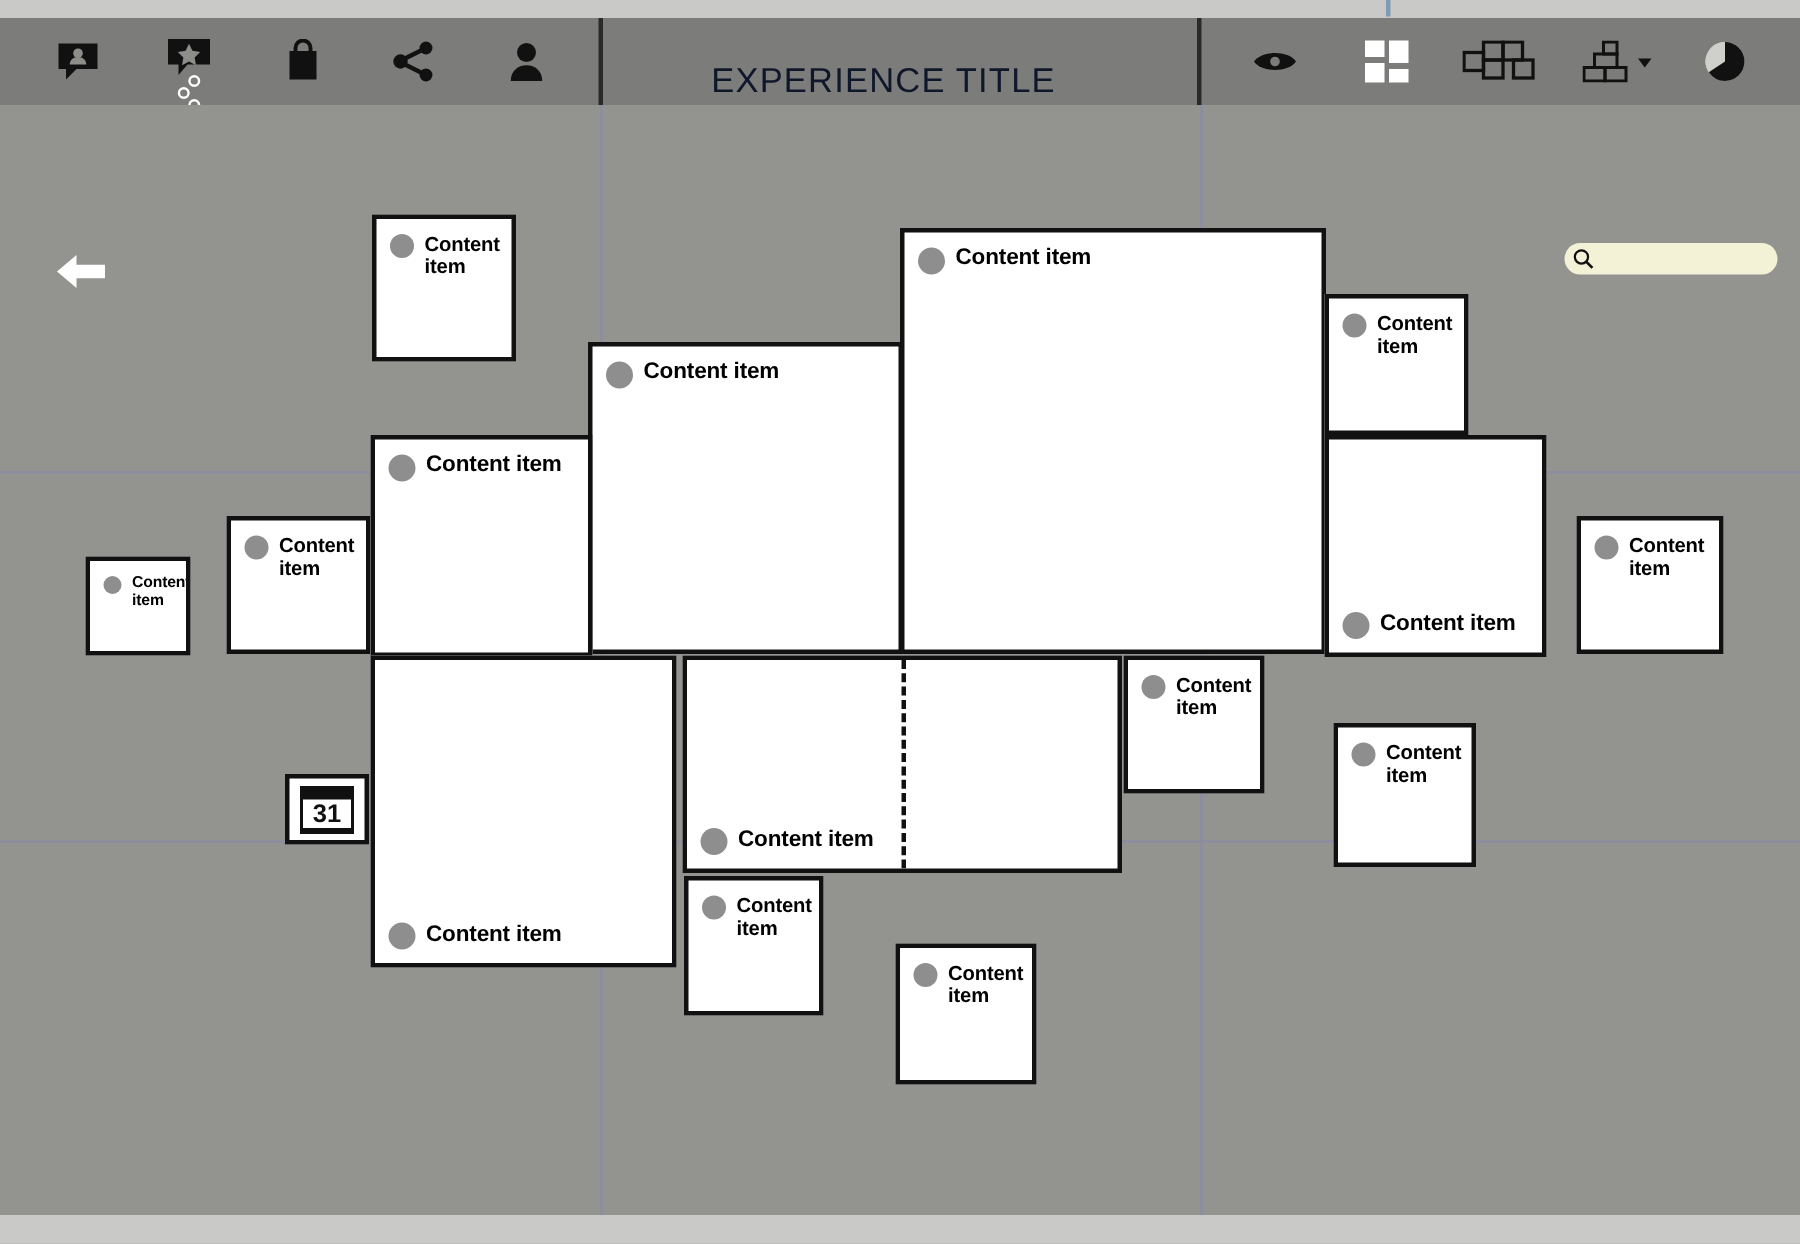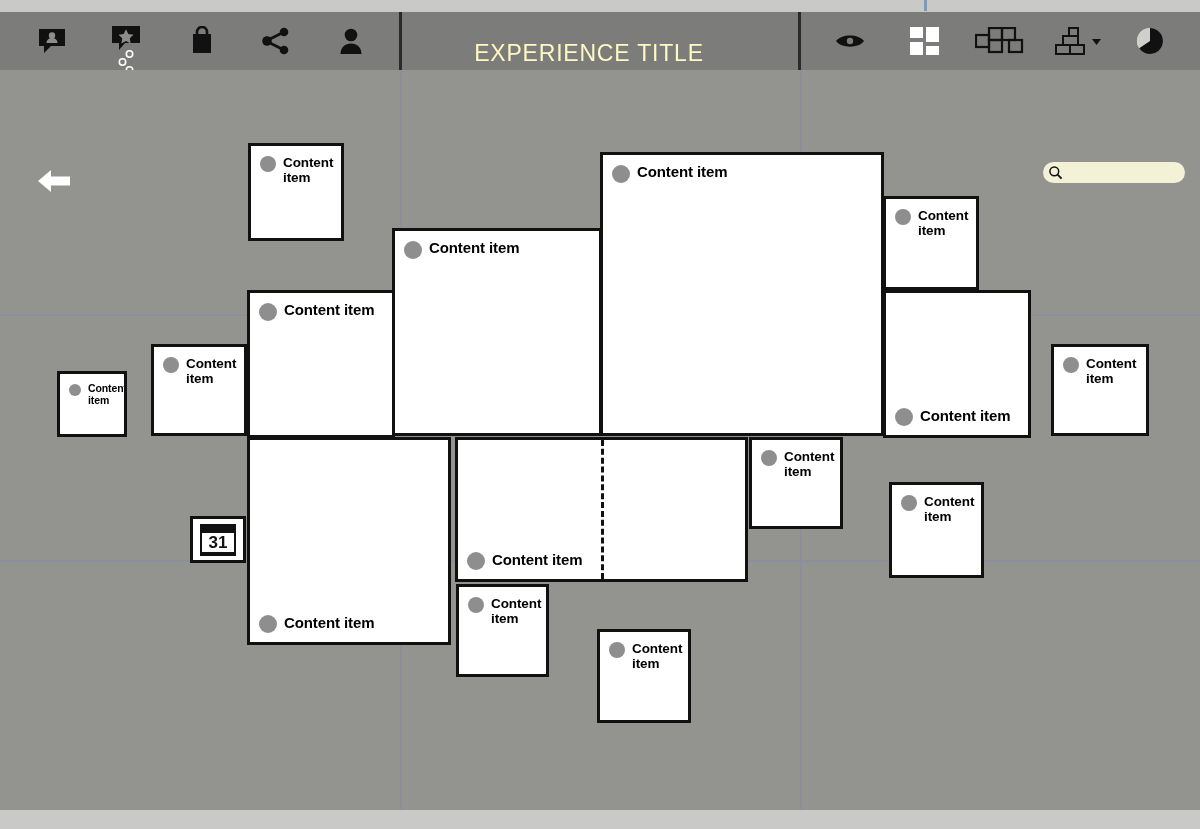--- a/index.html
+++ b/index.html
@@ -32,21 +32,21 @@
   #tb-div-right{ left:798px; }
 
   .tb-icon{
     position:absolute; top:12px; height:34px;
     display:flex; align-items:center; justify-content:center;
   }
 
   #toolbar-title{
     position:absolute; left:400px; top:12px; width:378px; height:58px;
     display:flex; align-items:center; justify-content:center;
-    color:#fef9c3; font-size:23px; letter-spacing:0.8px;
+    color:#0f172a; font-size:23px; letter-spacing:0.8px;
     font-weight:300; white-space:nowrap;
   }
 
   
   #canvas{
     position:absolute; left:0; top:70px; width:1200px; height:740px;
     background:#939390; overflow:hidden;
   }
   .grid-v{ position:absolute; top:0; width:2px; height:740px; background:#8b8ca0; opacity:.85;}
   .grid-h{ position:absolute; left:0; width:1200px; height:2px; background:#8b8ca0; opacity:.85;}

